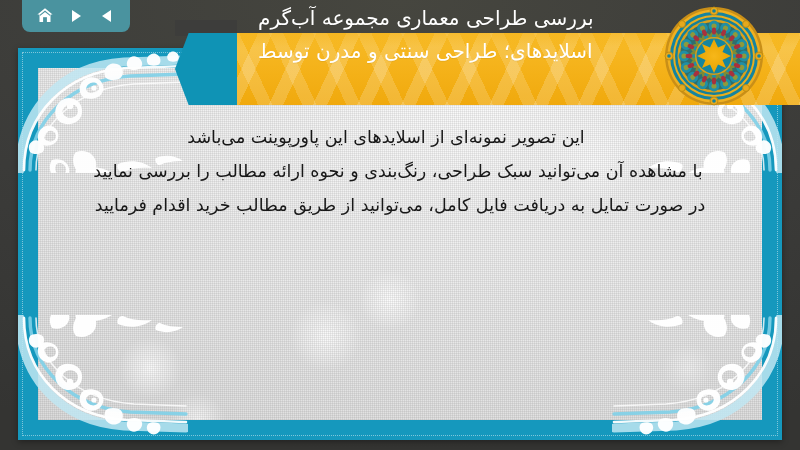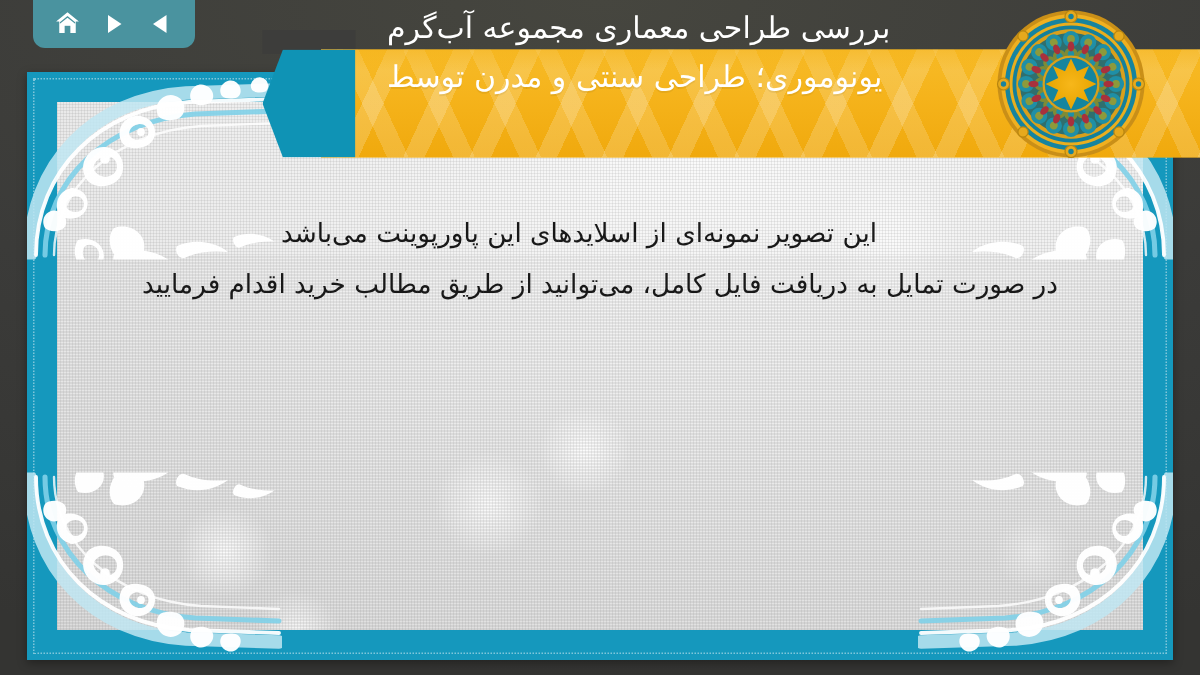--- a/index.html
+++ b/index.html
@@ -130,21 +130,21 @@
 
   
   .corner{position:absolute;width:170px;height:125px;z-index:12;pointer-events:none;}
   .c-tl{left:18px;top:48px;}
   .c-tr{left:612px;top:48px;transform:scaleX(-1);}
   .c-bl{left:18px;top:315px;transform:scaleY(-1);}
   .c-br{left:612px;top:315px;transform:scale(-1,-1);}
 
   
   .body-text{
-    position:absolute;left:40px;top:139px;right:40px;z-index:25;
+    position:absolute;left:40px;top:120px;right:40px;z-index:25;
     direction:rtl;text-align:center;
     pointer-events:none;
   }
   .body-line{
     color:#181818;font-size:17.5px;line-height:34px;white-space:nowrap;
     font-family:"DejaVu Sans","Liberation Sans",sans-serif;
   }
   .body-line.l1{text-align:center;padding-right:28px;}
   .body-line.l2{text-align:center;padding-right:4px;}
   .body-line.l3{text-align:center;padding-right:0px;}
@@ -298,34 +298,35 @@
         <path d="M100 116 c12-5 25-3 34 4 -11-1-21 0-29 4 -4 1-7-5-5-8z"></path>
         <ellipse cx="52" cy="58" rx="3.2" ry="3.2"></ellipse>
         <ellipse cx="76" cy="40" rx="2.6" ry="2.6"></ellipse>
         <ellipse cx="30" cy="80" rx="2.6" ry="2.6"></ellipse>
       </g>
     </svg>
   </div>
 
   <div class="body-text">
     <div class="body-line l1">این تصویر نمونه‌ای از اسلایدهای این پاورپوینت می‌باشد</div>
+    <div class="body-line l2">با مشاهده آن می‌توانید سبک طراحی، رنگ‌بندی و نحوه ارائه مطالب را بررسی نمایید</div>
     <div class="body-line l3">در صورت تمایل به دریافت فایل کامل، می‌توانید از طریق مطالب خرید اقدام فرمایید</div>
   </div>
 
   <div class="tab-shadow"></div>
   <div class="banner">
     <div class="chev"></div>
     <div class="fadeTop"></div>
     <div class="fadeR"></div>
   </div>
   <div class="banner-tab"></div>
 
   <div class="title-wrap">
     <div class="title-line">بررسی طراحی معماری مجموعه آب‌گرم</div>
-    <div class="title-line">یونوموری؛ طراحی سنتی و مدرن توسط</div>
+    <div class="title-line">اسلایدهای؛ طراحی سنتی و مدرن توسط</div>
   </div>
 
   <div class="mandala">
     <svg width="100" height="100" viewBox="0 0 100 100" aria-hidden="true">
       <defs>
         <radialGradient id="mg" cx="50%" cy="50%" r="50%">
           <stop offset="0%" stop-color="#f7b71a"></stop>
           <stop offset="100%" stop-color="#e8a400"></stop>
         </radialGradient>
       </defs>

